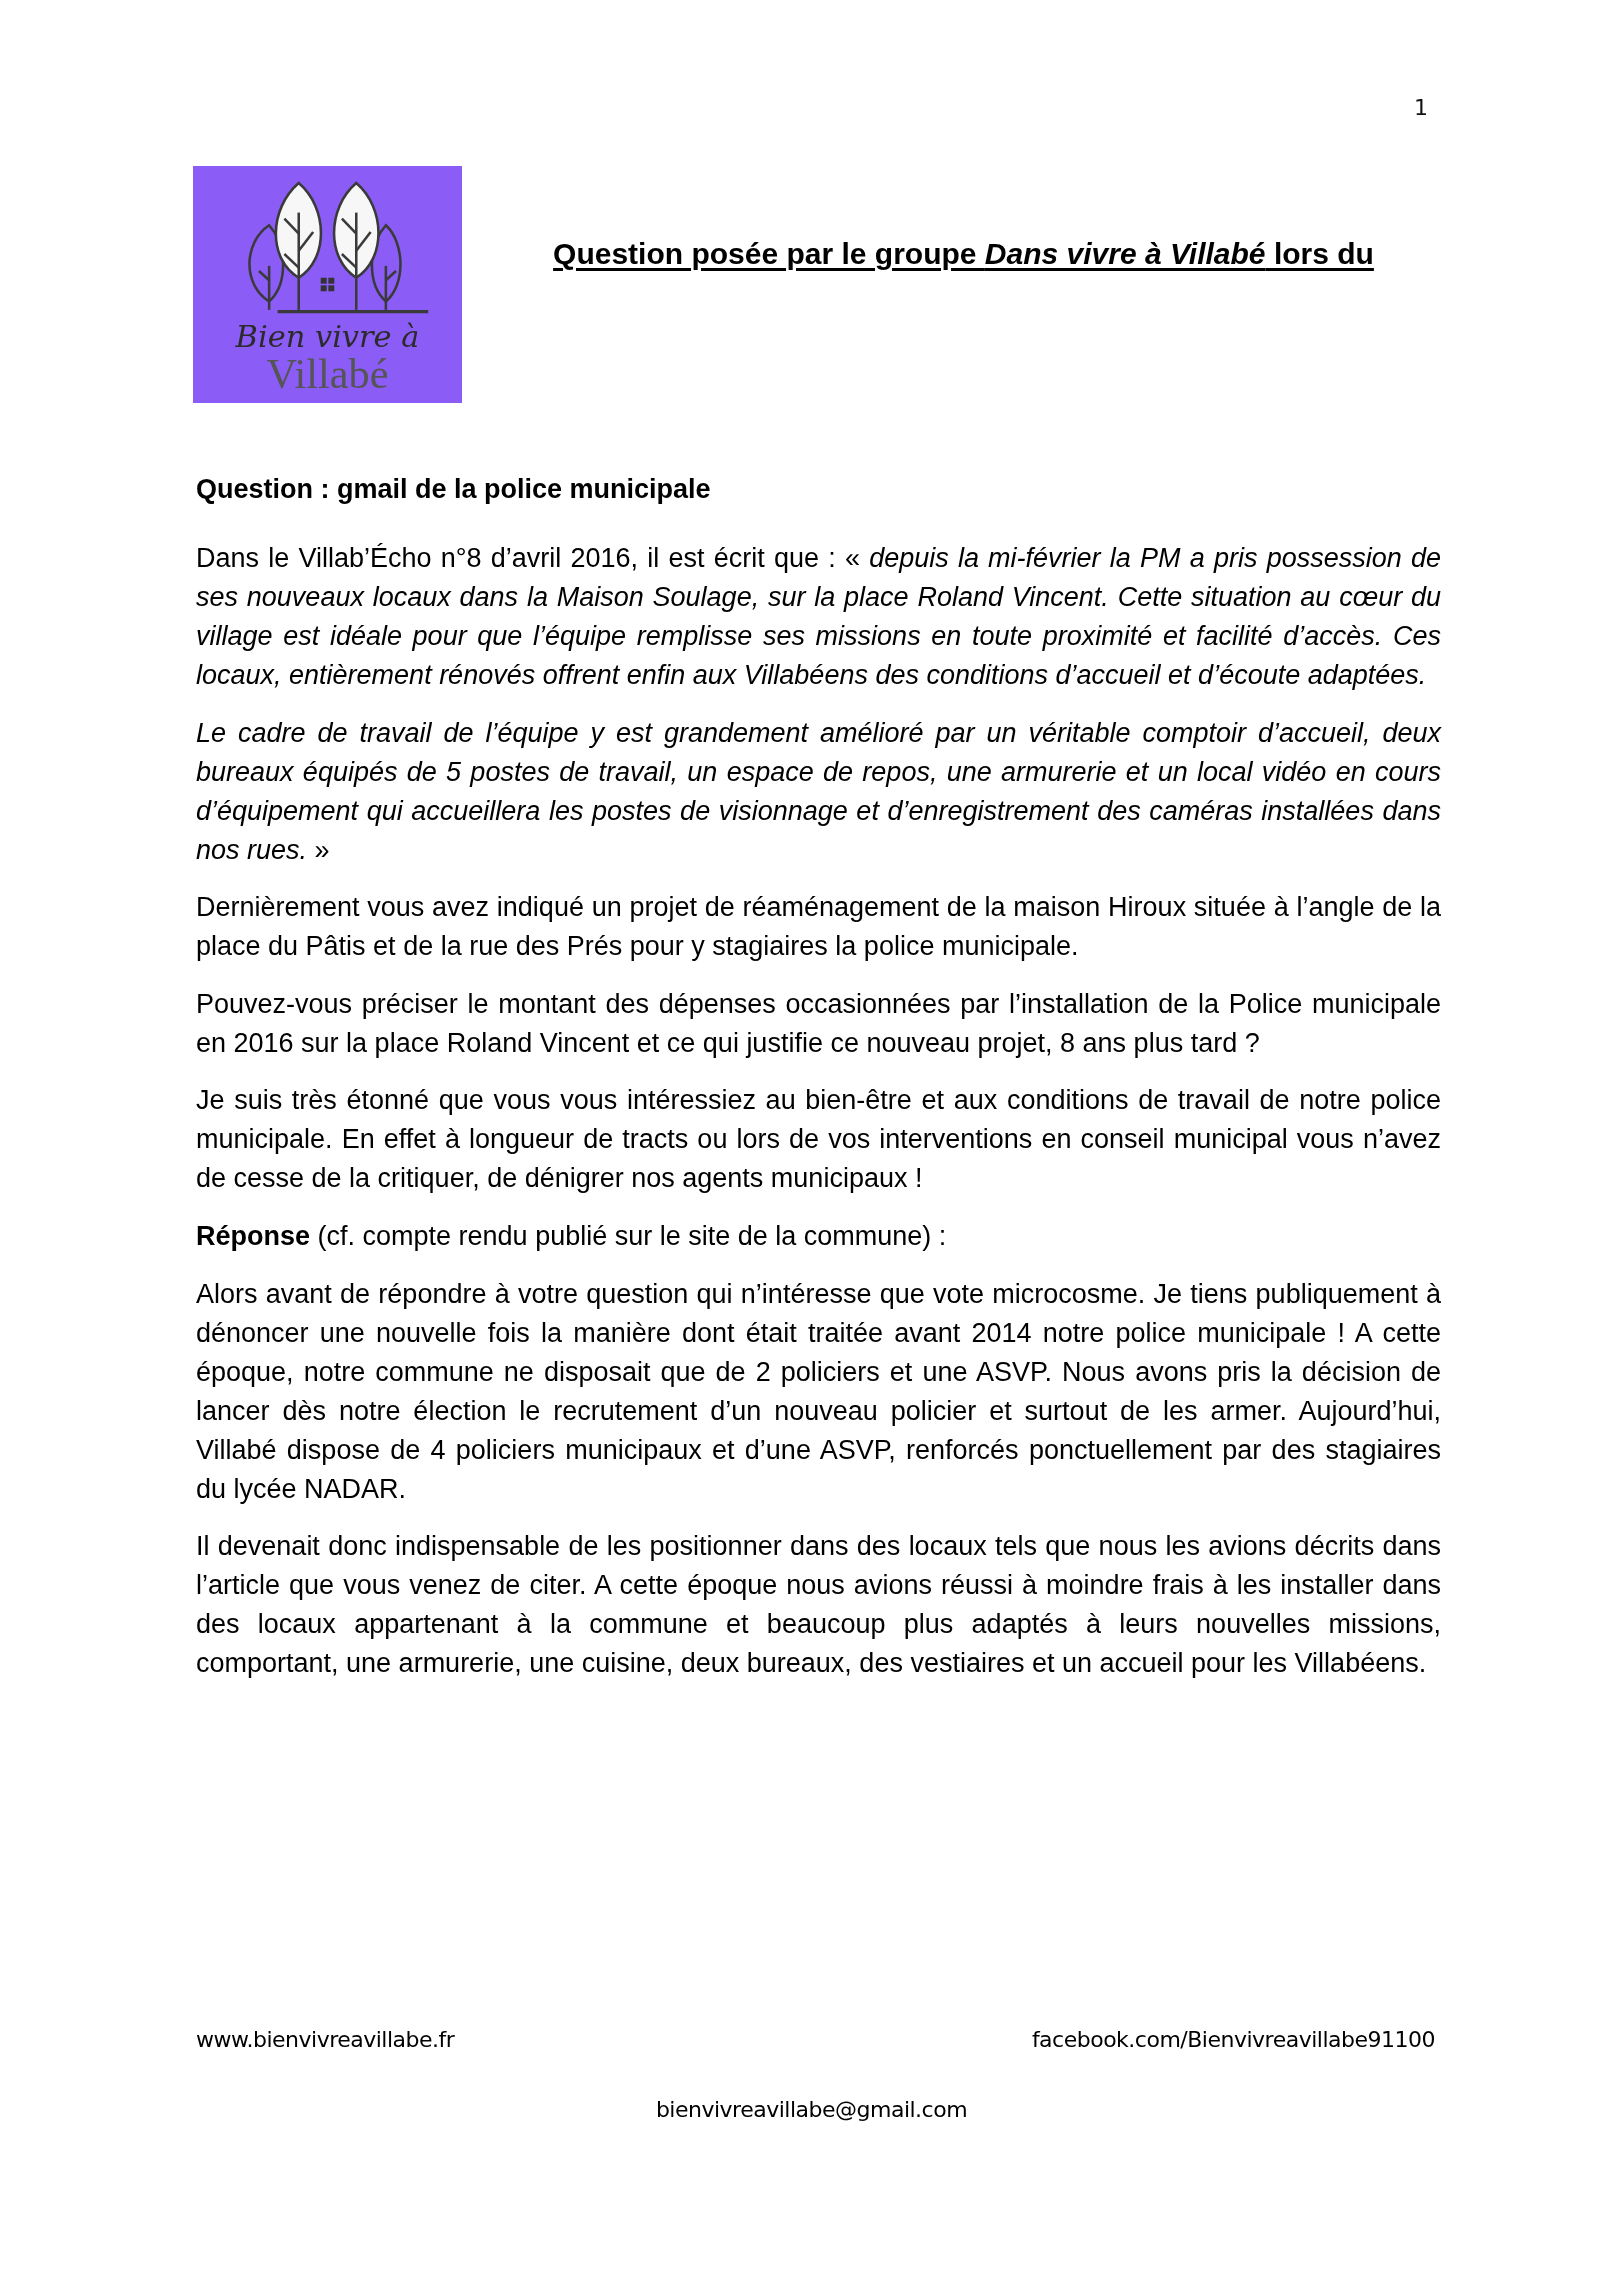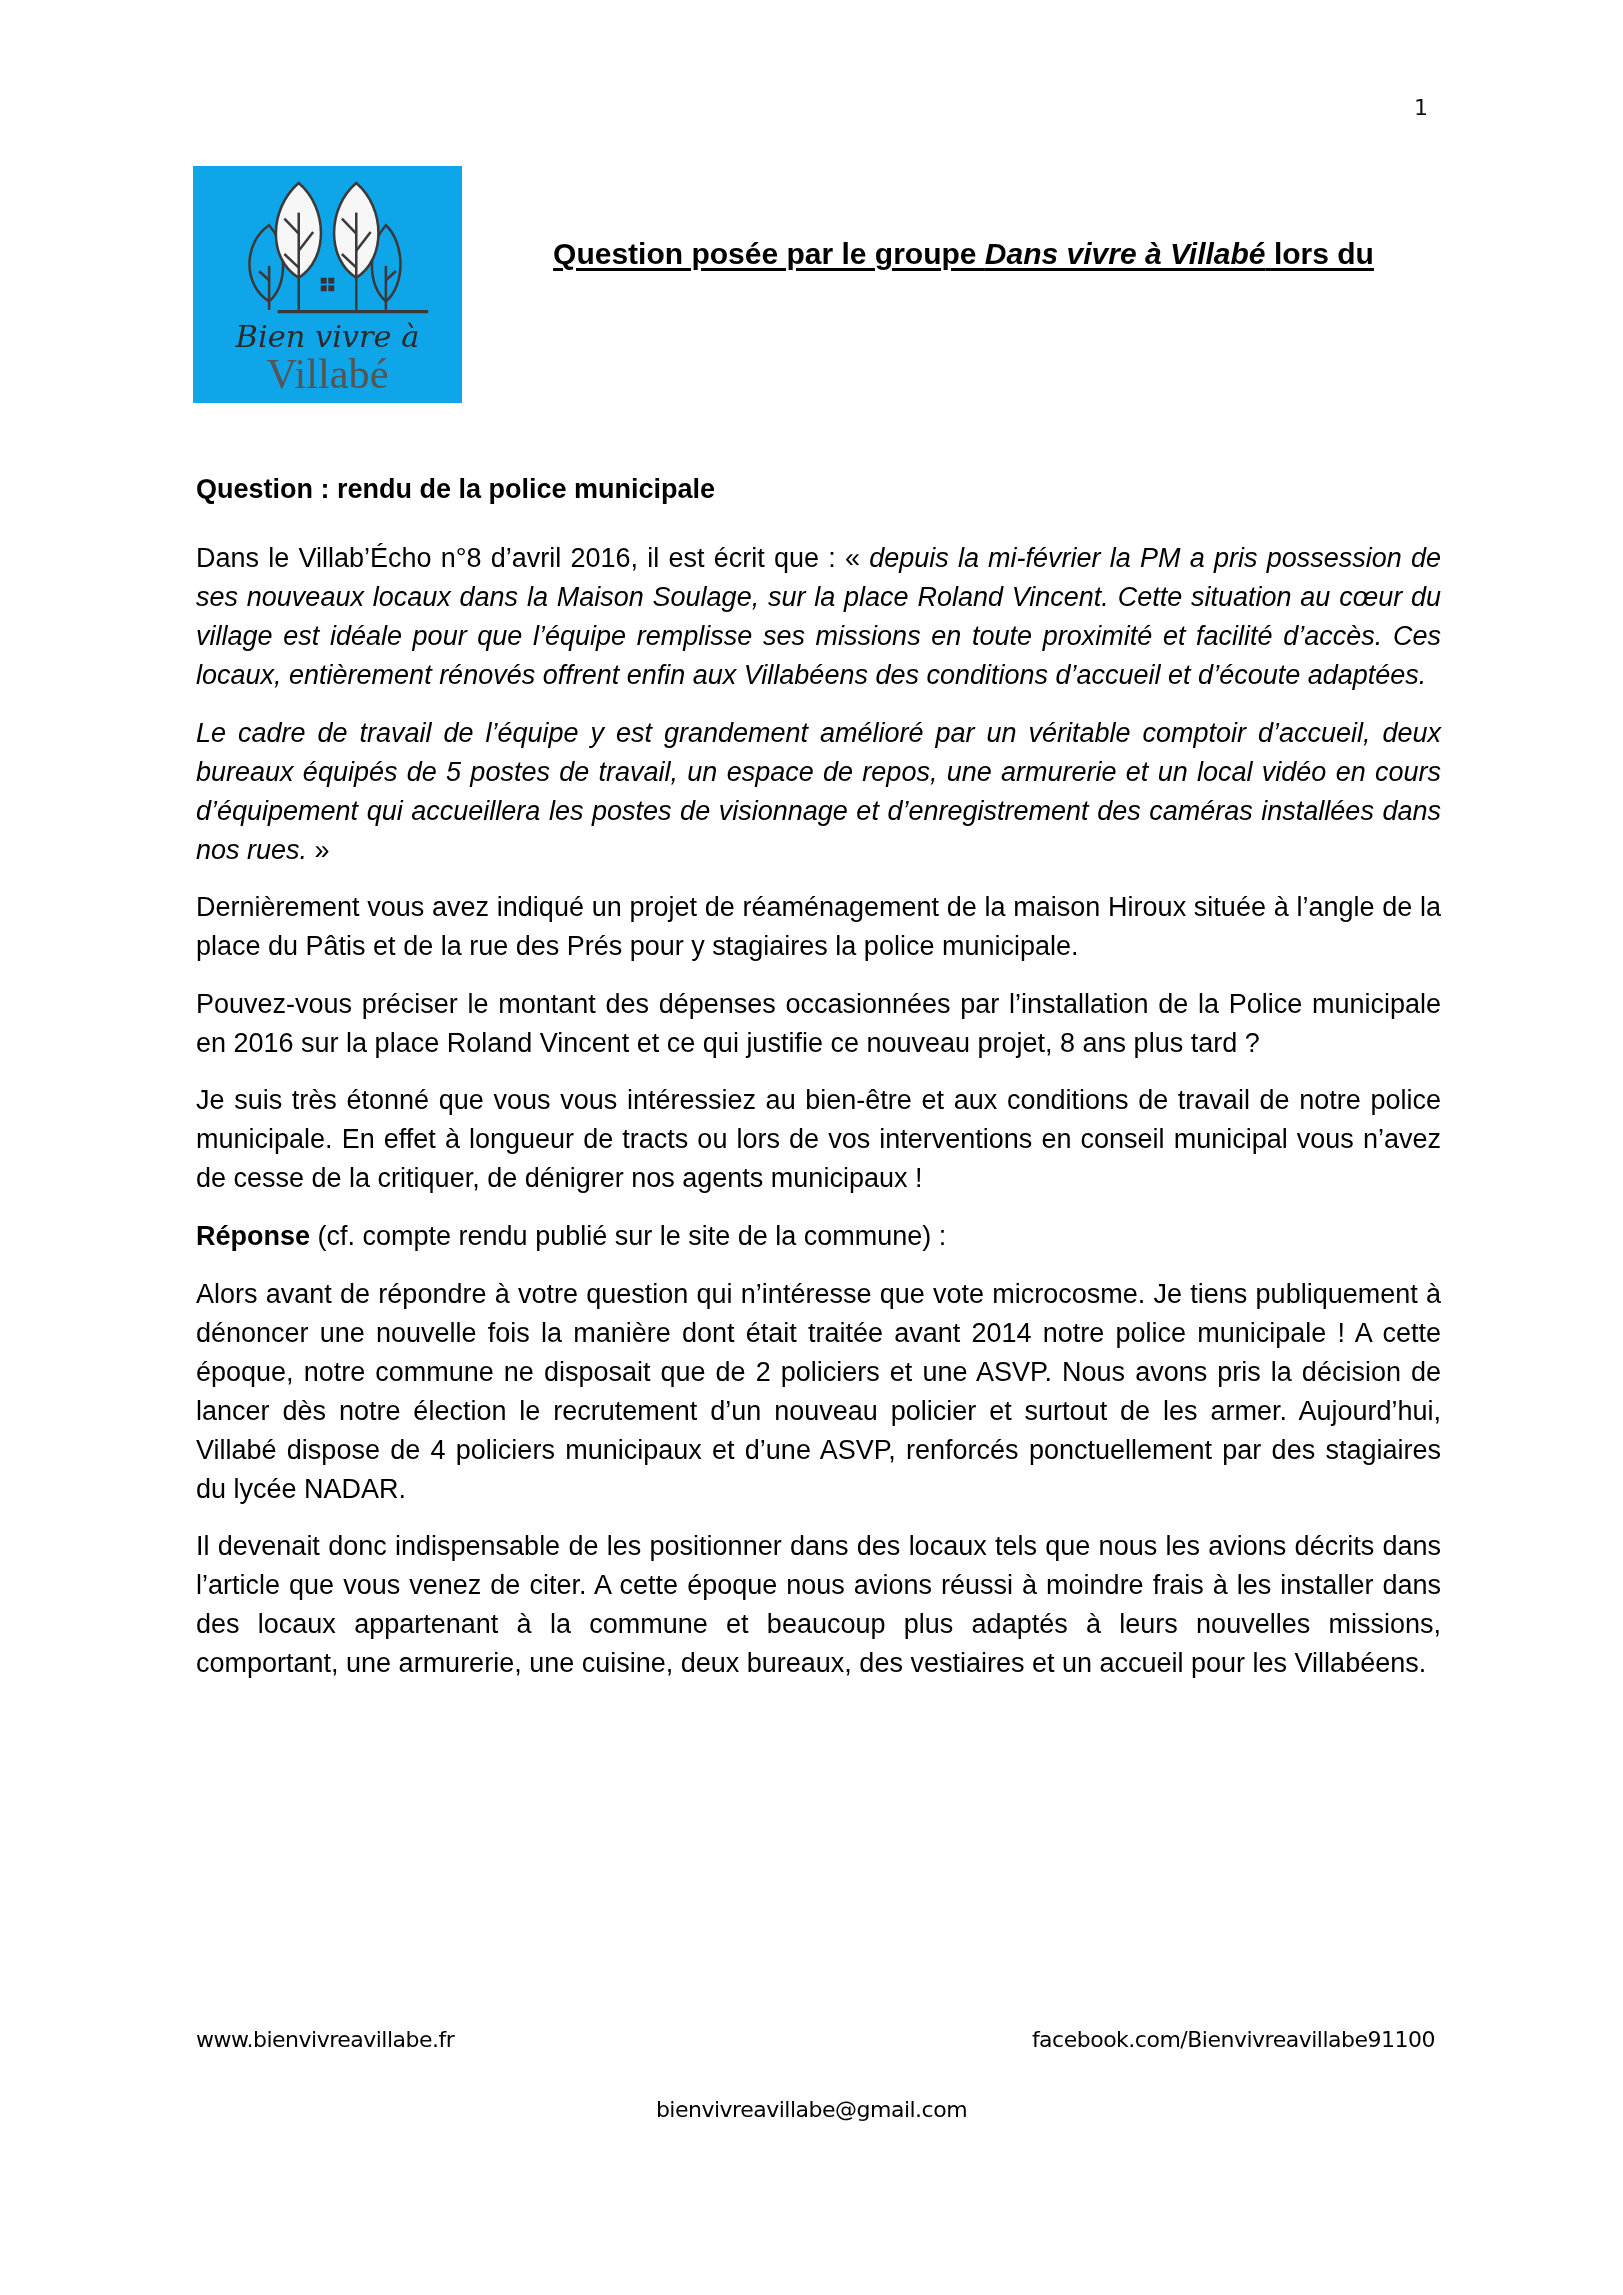--- a/index.html
+++ b/index.html
@@ -22,21 +22,21 @@
       font-family: "DejaVu Sans", sans-serif;
       font-size: 22px;
       color: #111;
     }
     .logo {
       position: absolute;
       left: 193px;
       top: 166px;
       width: 269px;
       height: 237px;
-      background: #0ea5e9;
+      background: #8b5cf6;
     }
     .logo svg { display: block; }
     .title-block {
       position: absolute;
       left: 473px;
       top: 233px;
       width: 981px;
       text-align: center;
       font-weight: bold;
       font-size: 30px;
@@ -139,21 +139,21 @@
     <text x="159" y="214" text-anchor="middle" font-family="DejaVu Serif, serif" font-style="italic" font-size="36" fill="#2b2b2b">Bien vivre à</text>
     <text x="159" y="262" text-anchor="middle" font-family="Liberation Serif, serif" font-size="50" fill="#555555">Villabé</text>
   </svg>
 </div>
 
 <div class="title-block">
   <span class="title-line"><span class="u"><span>Question posée par le groupe </span><em>Dans vivre à Villabé</em><span> lors du</span></span></span>
 </div>
 
 <div class="content">
-  <p class="heading">Question : rendu de la police municipale</p>
+  <p class="heading">Question : gmail de la police municipale</p>
 
   <p><span>Dans le Villab’Écho n°8 d’avril 2016, il est écrit que : « </span><span class="it">depuis la mi-février la PM a pris possession de ses nouveaux locaux dans la Maison Soulage, sur la place Roland Vincent. Cette situation au cœur du village est idéale pour que l’équipe remplisse ses missions en toute proximité et facilité d’accès. Ces locaux, entièrement rénovés offrent enfin aux Villabéens des conditions d’accueil et d’écoute adaptées.</span></p>
 
   <p><span class="it">Le cadre de travail de l’équipe y est grandement amélioré par un véritable comptoir d’accueil, deux bureaux équipés de 5 postes de travail, un espace de repos, une armurerie et un local vidéo en cours d’équipement qui accueillera les postes de visionnage et d’enregistrement des caméras installées dans nos rues.</span><span> »</span></p>
 
   <p>Dernièrement vous avez indiqué un projet de réaménagement de la maison Hiroux située à l’angle de la place du Pâtis et de la rue des Prés pour y stagiaires la police municipale.</p>
 
   <p>Pouvez-vous préciser le montant des dépenses occasionnées par l’installation de la Police municipale en 2016 sur la place Roland Vincent et ce qui justifie ce nouveau projet, 8 ans plus tard ?</p>
 
   <p>Je suis très étonné que vous vous intéressiez au bien-être et aux conditions de travail de notre police municipale. En effet à longueur de tracts ou lors de vos interventions en conseil municipal vous n’avez de cesse de la critiquer, de dénigrer nos agents municipaux !</p>

